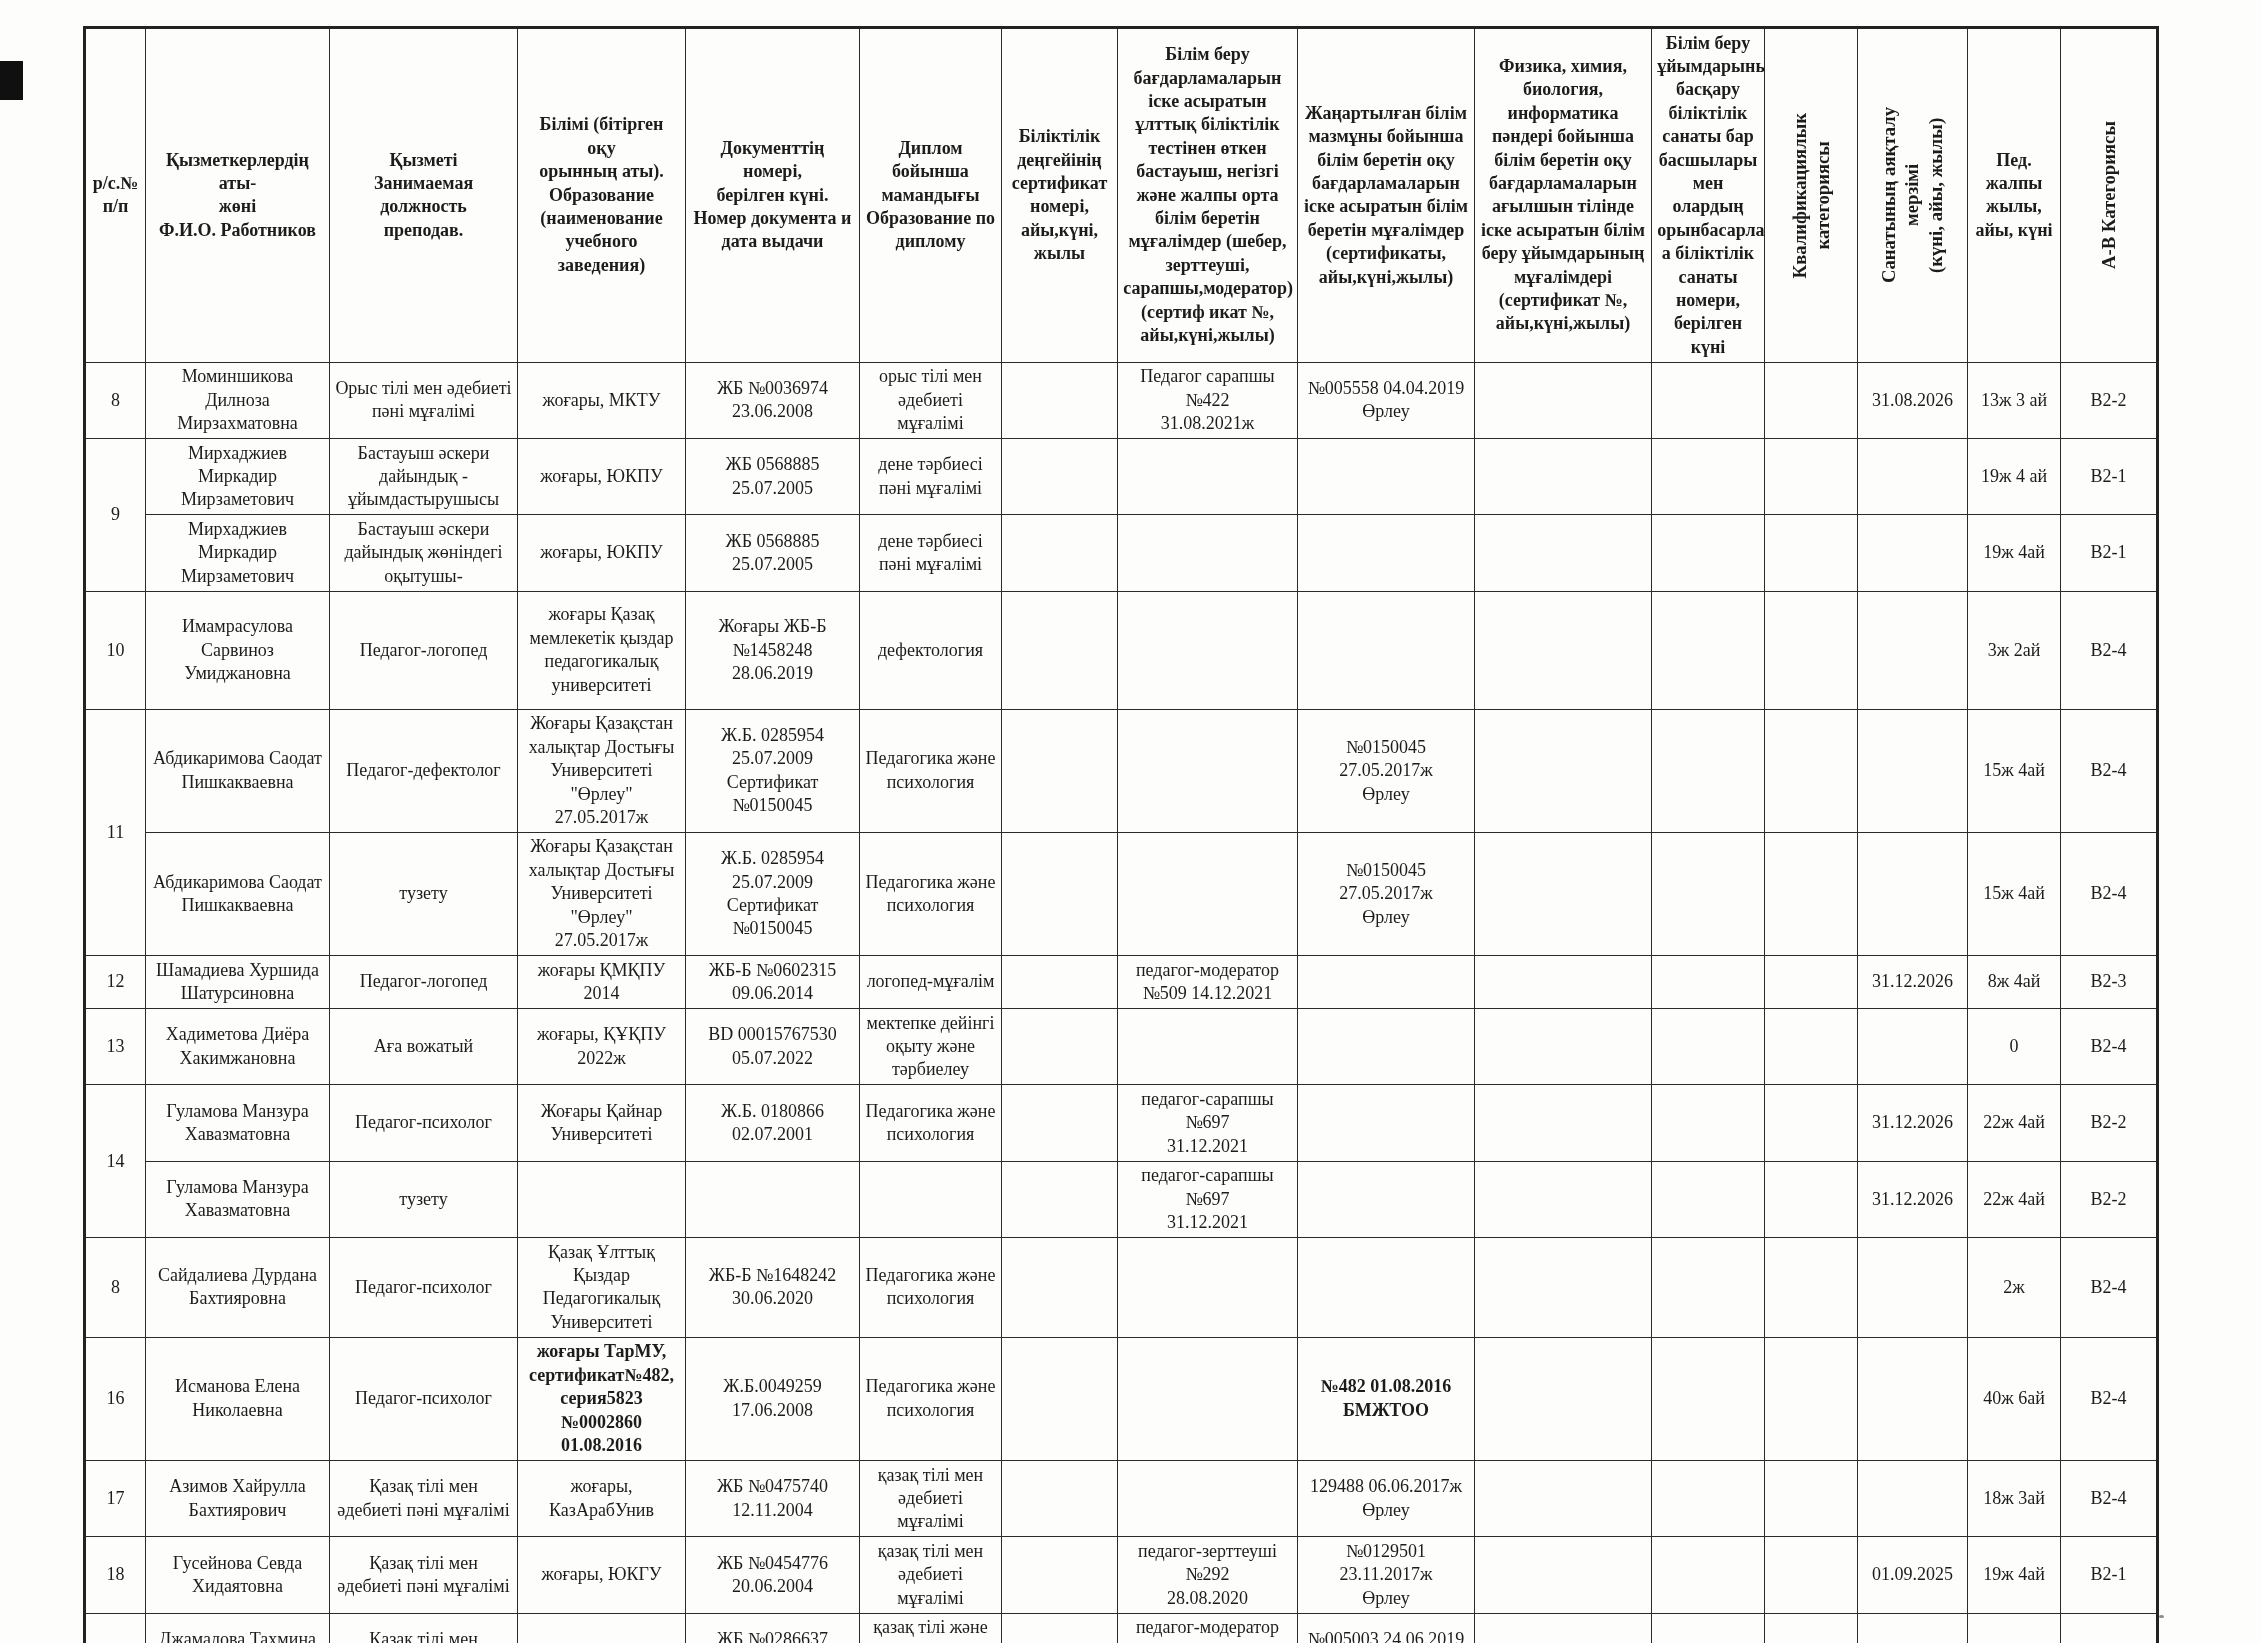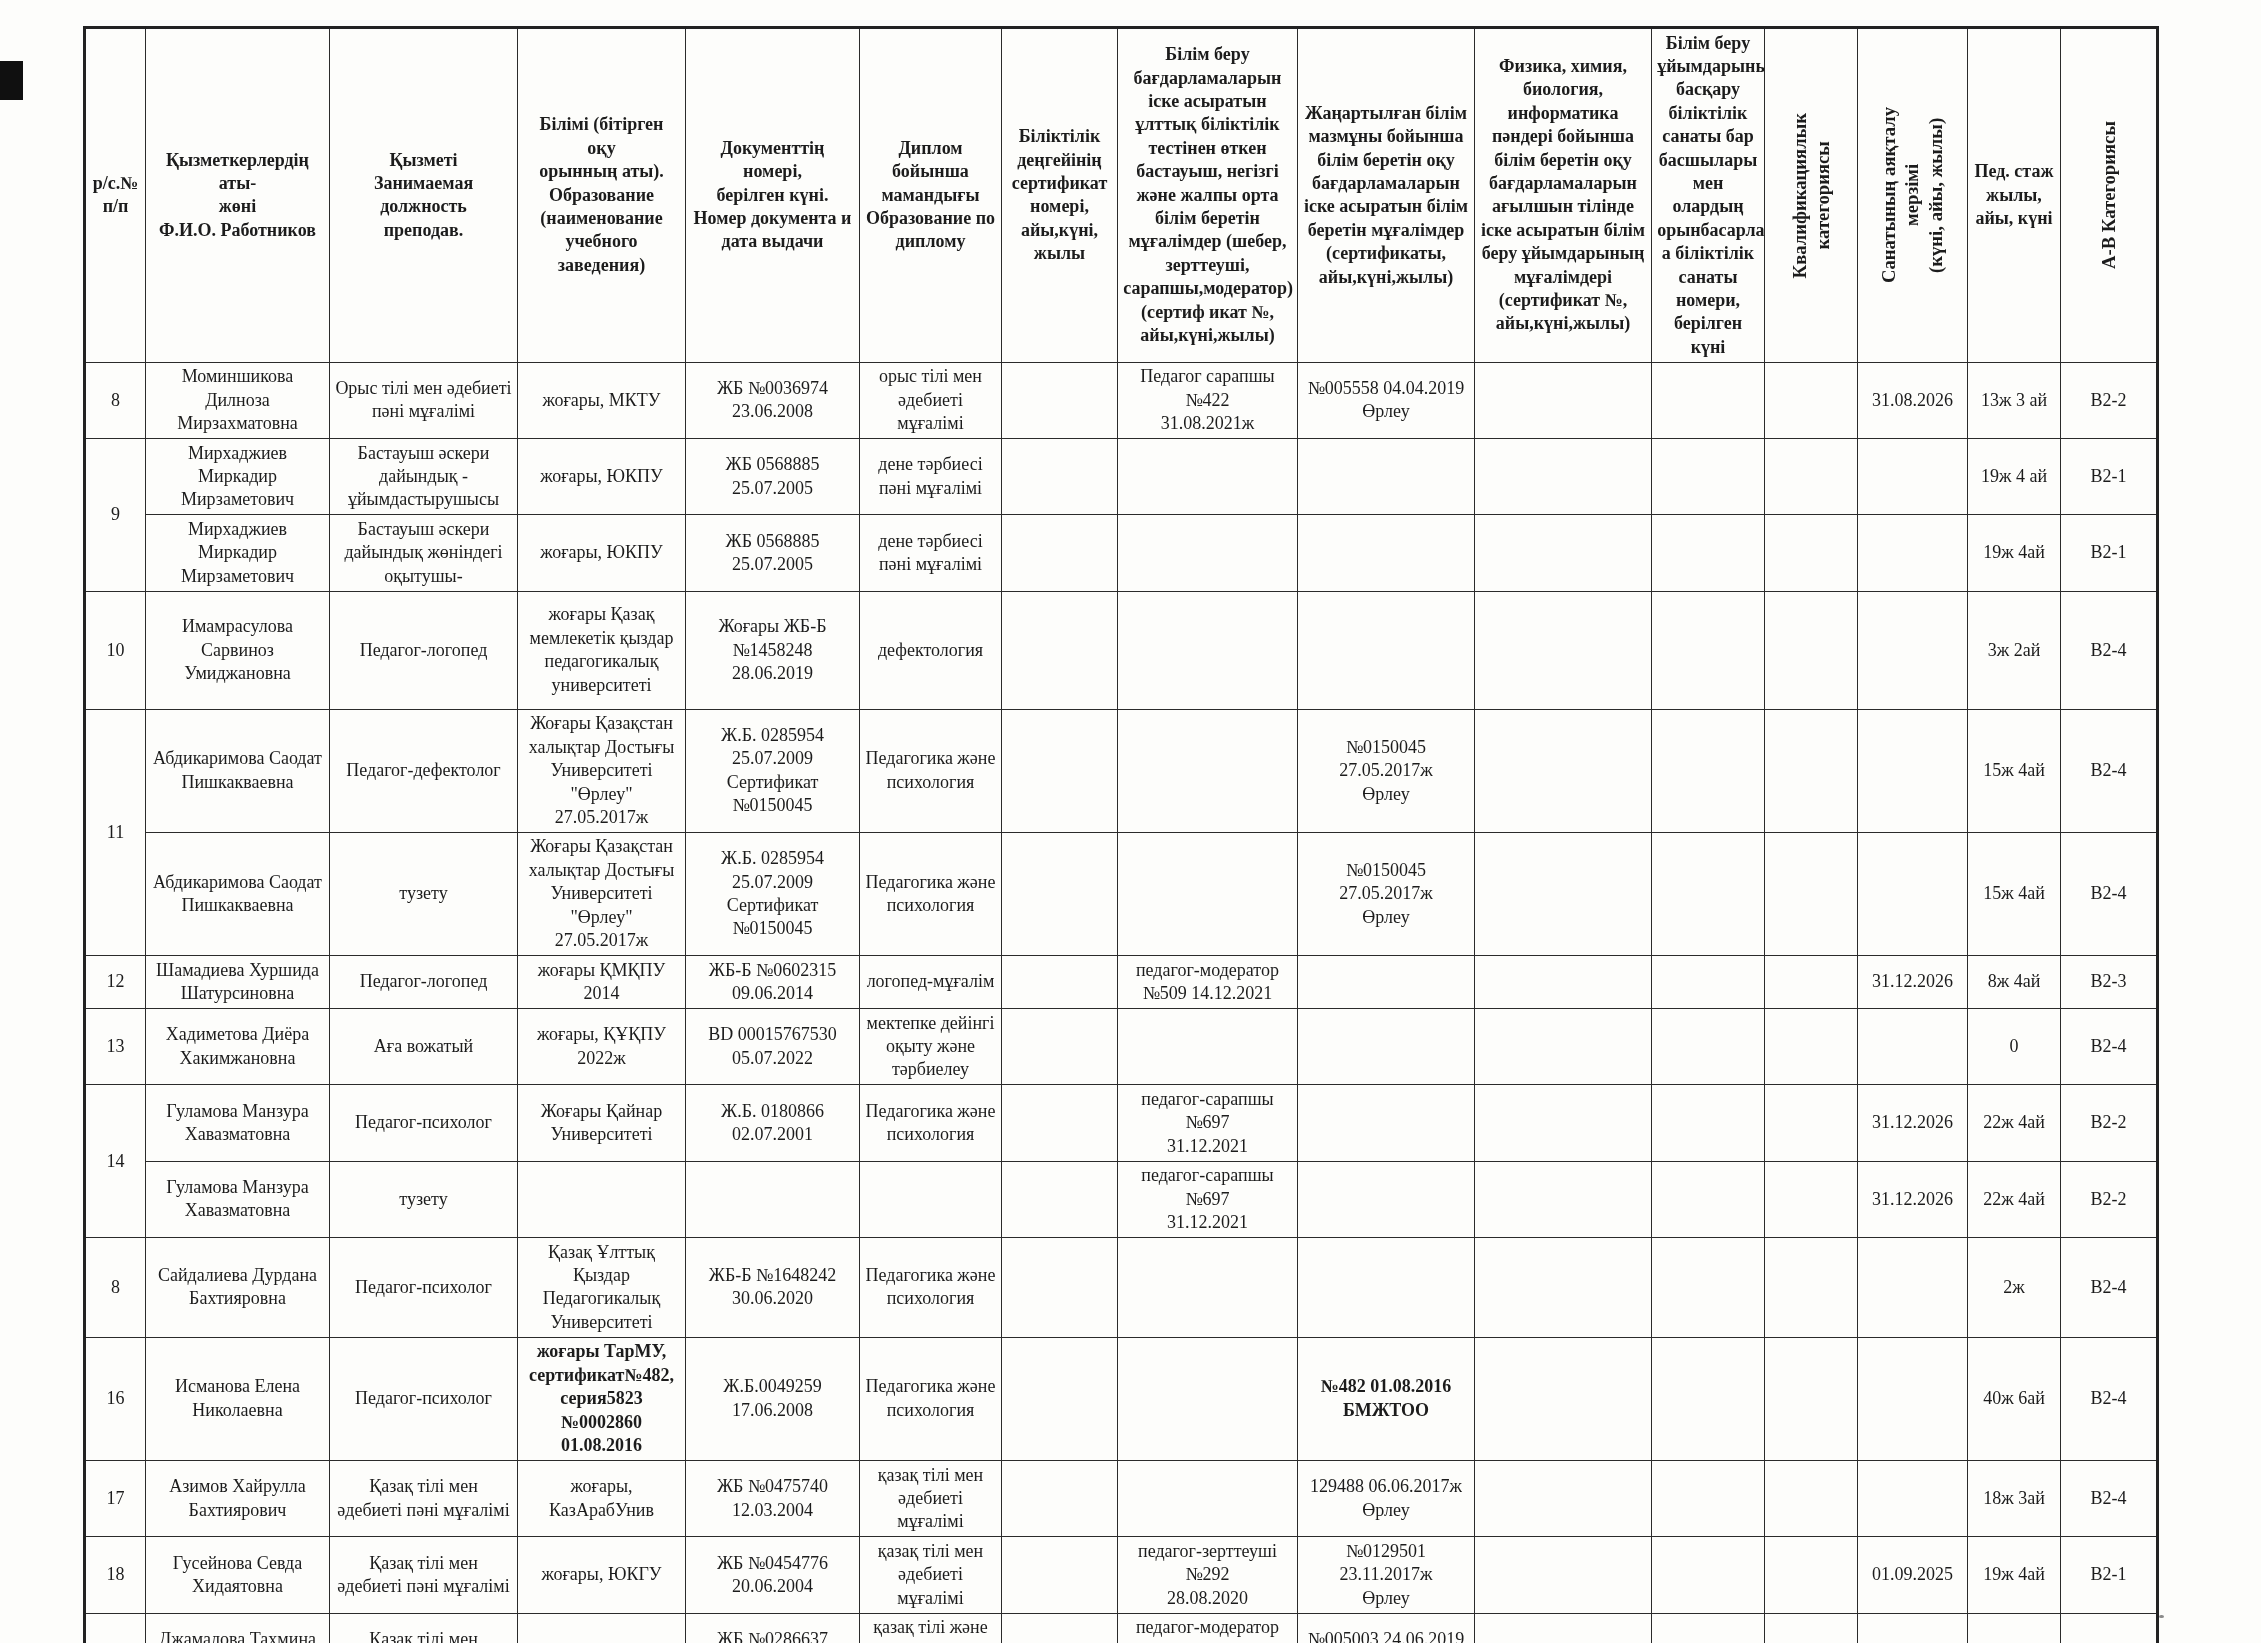--- a/index.html
+++ b/index.html
@@ -119,21 +119,21 @@
 басшылары мен
 олардың
 орынбасарларын
 а біліктілік
 санаты номери,
 берілген күні</th>
         <th><div class="vwrap">Квалификациялык
 категориясы</div></th>
         <th><div class="vwrap">Санатының аяқталу мерзімі
 (күні, айы, жылы)</div></th>
-        <th class="h-big">Пед. стаж
+        <th class="h-big">Пед. жалпы
 жылы,
 айы, күні</th>
         <th><div class="vwrap">А-В  Категориясы</div></th>
       </tr>
     </thead>
     <tbody id="tbody">
         <tr style="height: 55px;">
           <td class="rownum vtop">8</td>
           <td class="c-fio">Моминшикова Дилноза Мирзахматовна</td>
           <td class="c-position">Орыс тілі мен әдебиеті пәні мұғалімі</td>
@@ -366,21 +366,21 @@
           <td class="c-expiry"></td>
           <td class="c-stazh">40ж 6ай</td>
           <td class="c-category">В2-4</td>
         </tr>
         <tr style="height: 63px;">
           <td class="rownum">17</td>
           <td class="c-fio">Азимов Хайрулла Бахтиярович</td>
           <td class="c-position">Қазақ тілі мен әдебиеті пәні мұғалімі</td>
           <td class="c-education">жоғары, КазАрабУнив</td>
           <td class="c-document">ЖБ №0475740
-12.03.2004</td>
+12.11.2004</td>
           <td class="c-diploma">қазақ тілі мен әдебиеті  мұғалімі</td>
           <td class="c-cert"></td>
           <td class="c-nattest"></td>
           <td class="c-updated">129488 06.06.2017ж
 Өрлеу</td>
           <td class="c-english"></td>
           <td class="c-mgmt"></td>
           <td class="c-qual"></td>
           <td class="c-expiry"></td>
           <td class="c-stazh">18ж 3ай</td>

